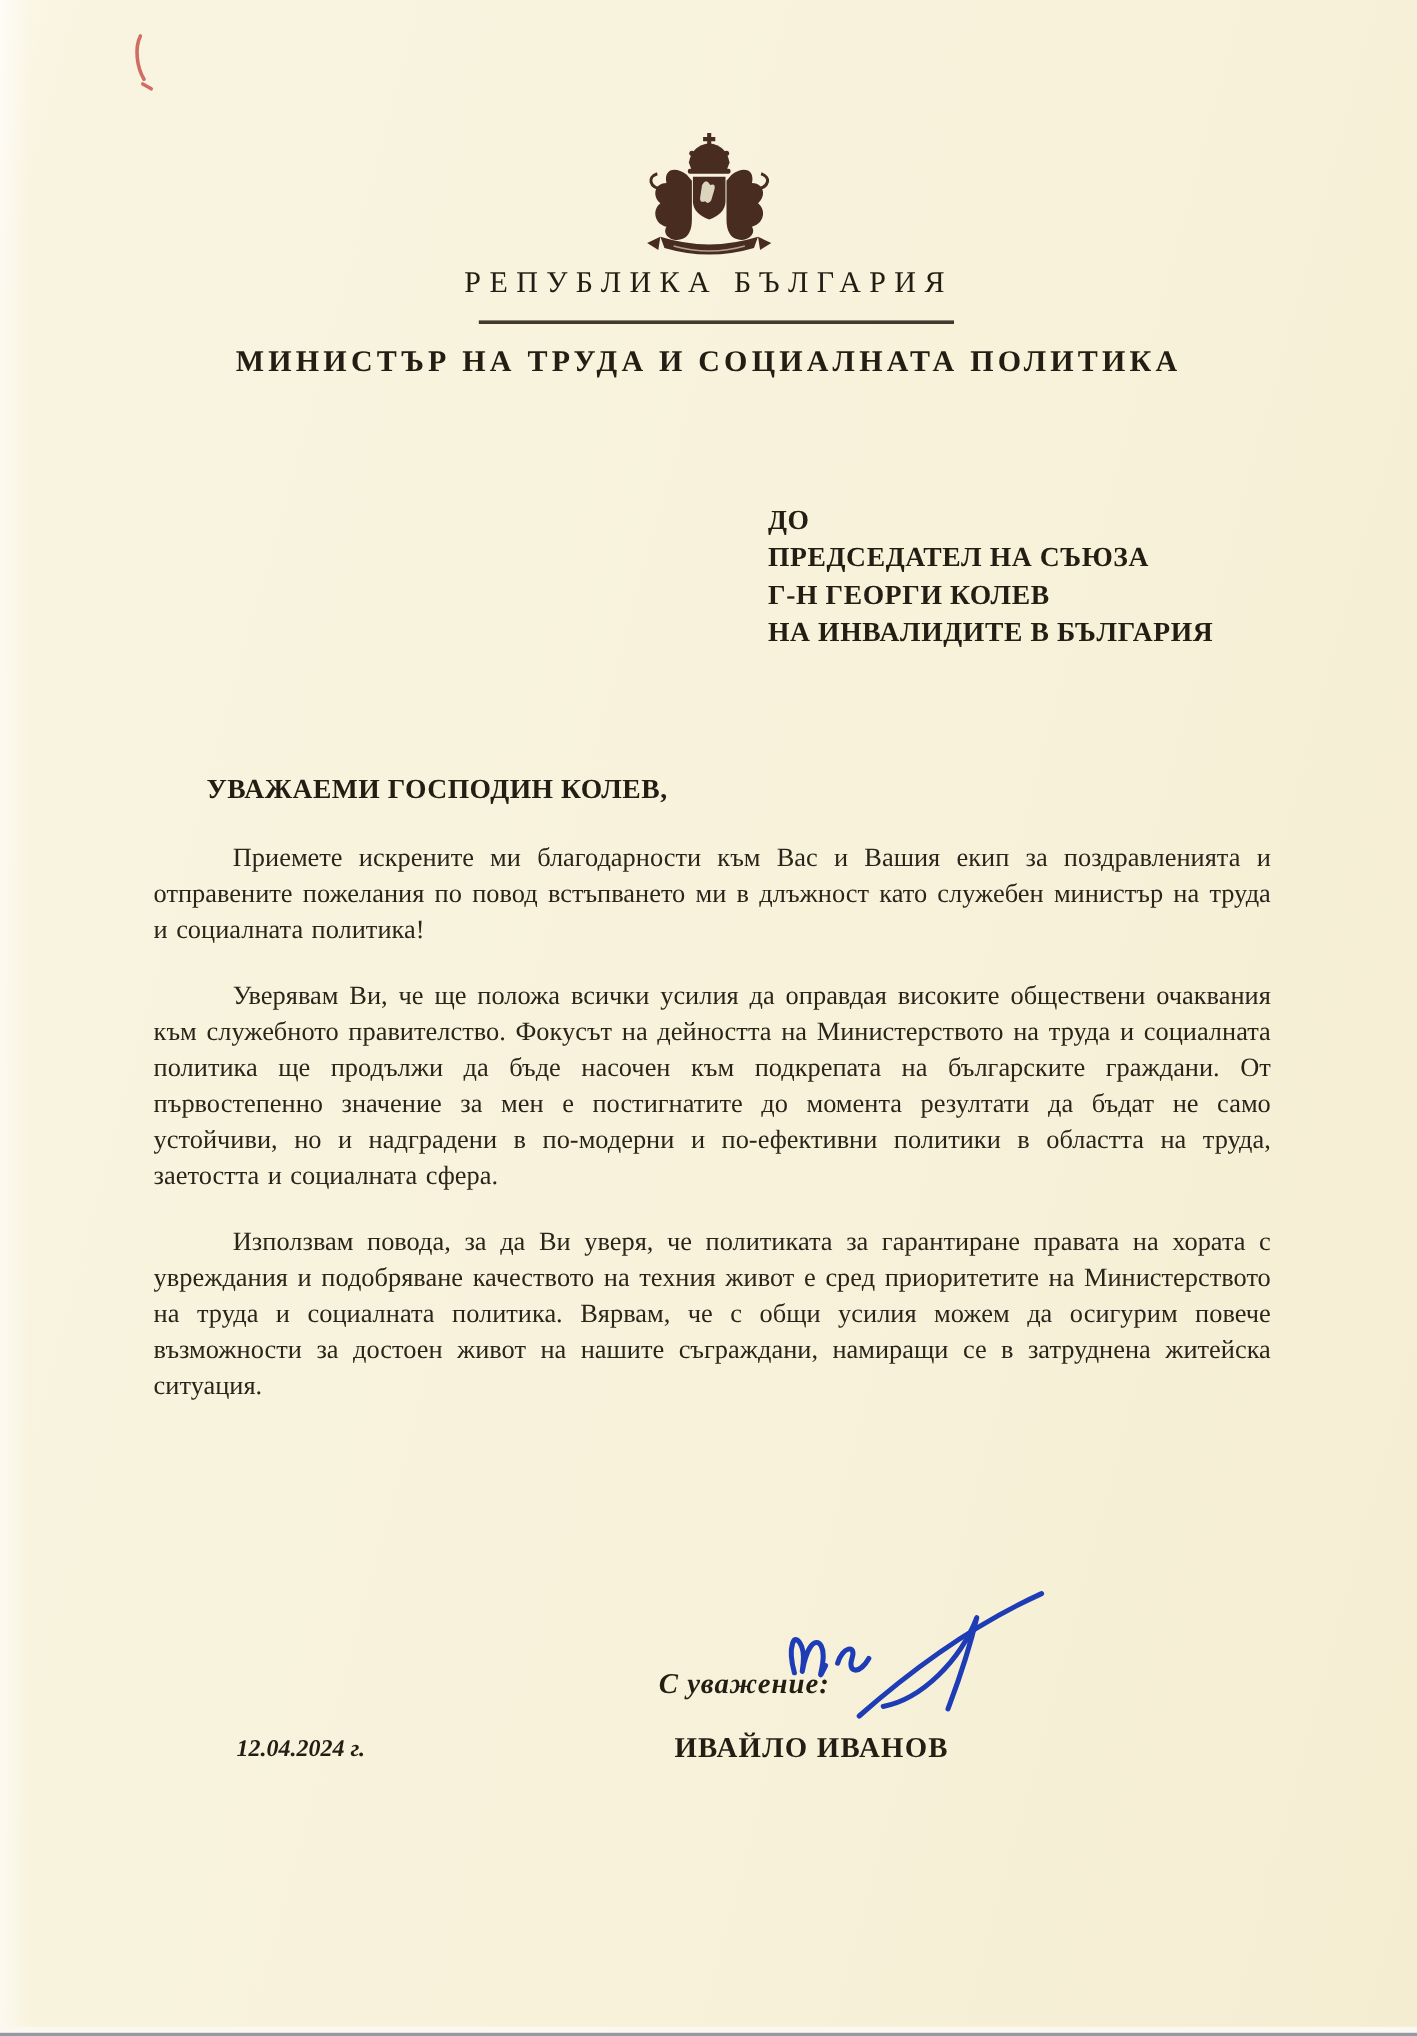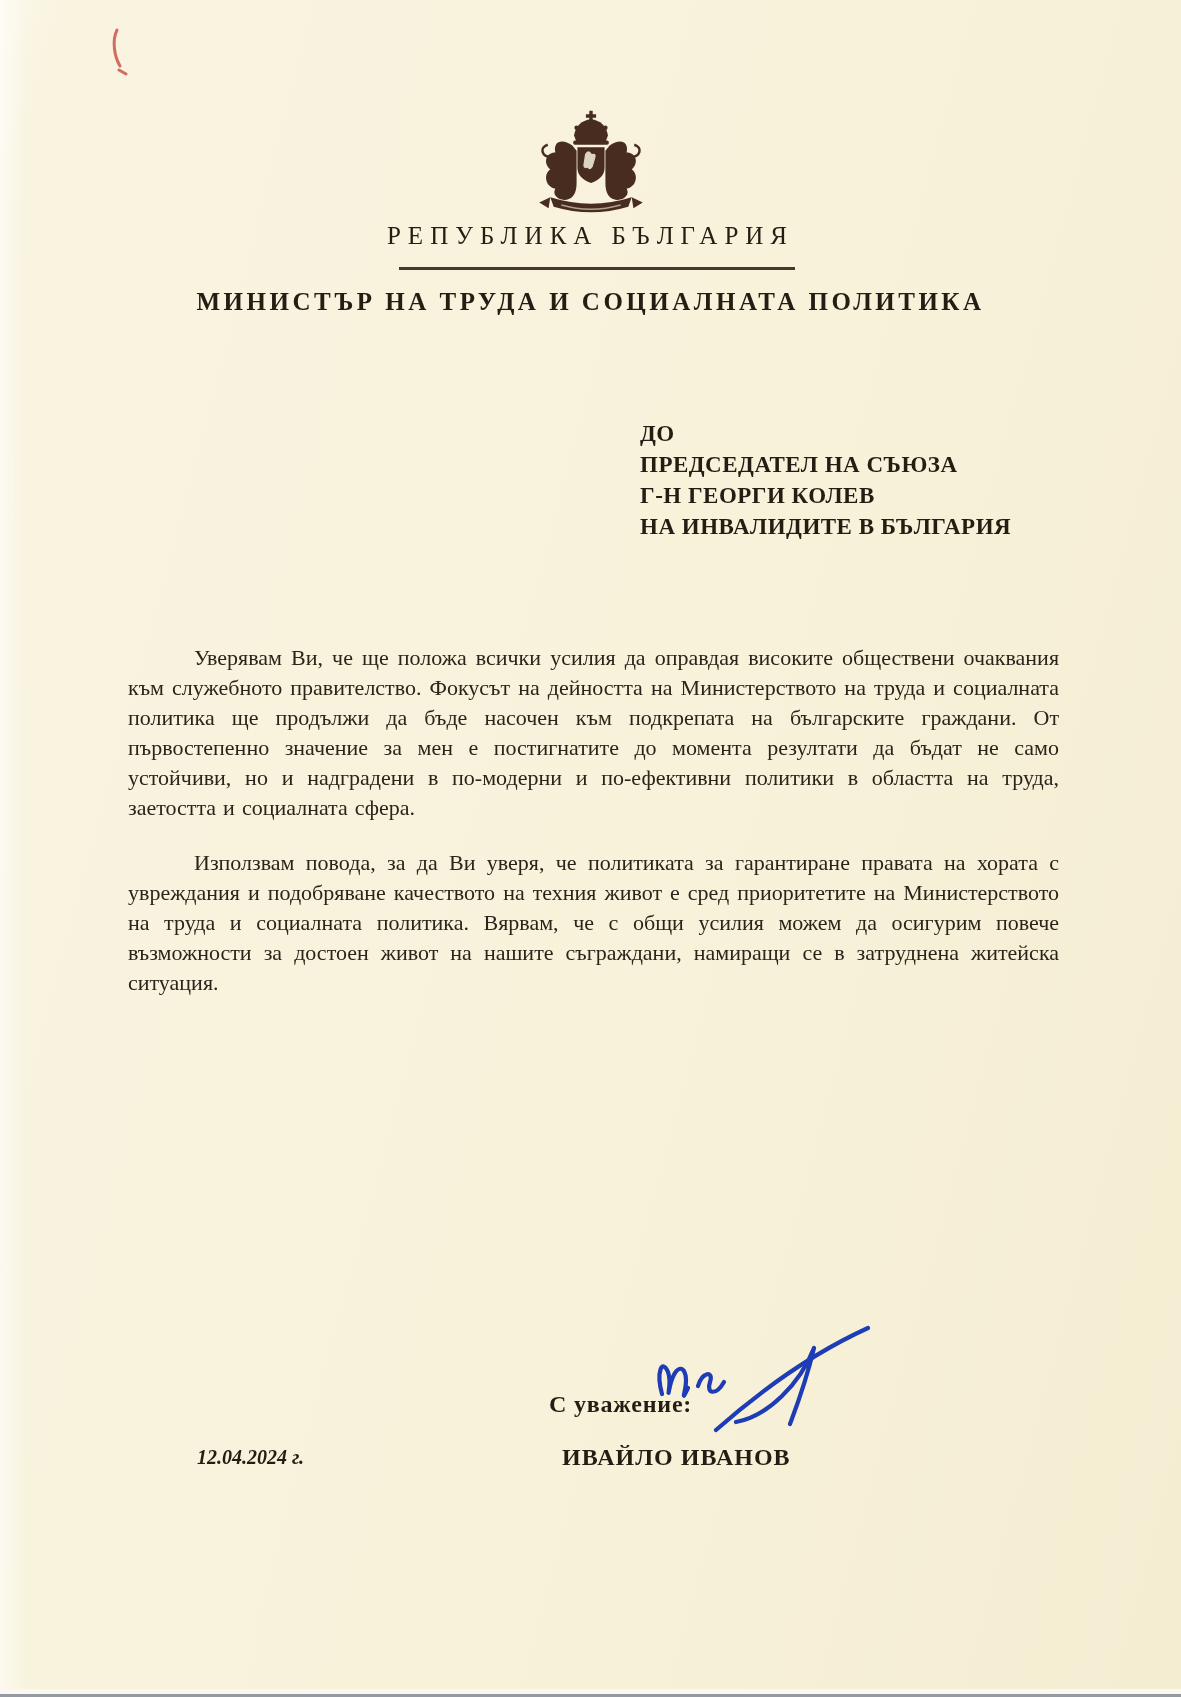--- a/index.html
+++ b/index.html
@@ -46,21 +46,21 @@
   }
   .salutation {
     font-weight:bold; font-size:23px; letter-spacing:.4px;
     margin:0 0 27px 44px; color:#241d14;
   }
   .para { margin:0 0 25px 0; text-indent:66px; text-align:justify; word-spacing:1.5px; }
 
   
   .closing-label {
     position:absolute; top:1391px; left:549px;
-    font-weight:bold; font-size:24px; letter-spacing:.8px;
+    font-weight:bold; font-style:italic; font-size:24px; letter-spacing:.8px;
     color:#241d14;
   }
   .signature { position:absolute; top:1320px; left:646px; }
   .date {
     position:absolute; top:1446px; left:197px;
     font-weight:bold; font-style:italic; font-size:20px; color:#241d14;
   }
   .signer {
     position:absolute; top:1444px; left:562px;
     font-weight:bold; font-size:24px; letter-spacing:1px; color:#241d14;
@@ -112,20 +112,22 @@
   <div class="ministry">МИНИСТЪР НА ТРУДА И СОЦИАЛНАТА ПОЛИТИКА</div>
 
   <div class="recipient">
     <div>ДО</div>
     <div>ПРЕДСЕДАТЕЛ НА СЪЮЗА</div>
     <div>Г-Н ГЕОРГИ КОЛЕВ</div>
     <div>НА ИНВАЛИДИТЕ В БЪЛГАРИЯ</div>
   </div>
 
   <div class="body-text">
+    <div class="salutation">УВАЖАЕМИ ГОСПОДИН КОЛЕВ,</div>
+    <p class="para">Приемете искрените ми благодарности към Вас и Вашия екип за поздравленията и отправените пожелания по повод встъпването ми в длъжност като служебен министър на труда и социалната политика!</p>
     <p class="para">Уверявам Ви, че ще положа всички усилия да оправдая високите обществени очаквания към служебното правителство. Фокусът на дейността на Министерството на труда и социалната политика ще продължи да бъде насочен към подкрепата на българските граждани. От първостепенно значение за мен е постигнатите до момента резултати да бъдат не само устойчиви, но и надградени в по-модерни и по-ефективни политики в областта на труда, заетостта и социалната сфера.</p>
     <p class="para">Използвам повода, за да Ви уверя, че политиката за гарантиране правата на хората с увреждания и подобряване качеството на техния живот е сред приоритетите на Министерството на труда и социалната политика. Вярвам, че с общи усилия можем да осигурим повече възможности за достоен живот на нашите съграждани, намиращи се в затруднена житейска ситуация.</p>
   </div>
 
   <div class="closing-label">С уважение:</div>
 
   <svg class="signature" width="235" height="135" viewBox="0 0 235 135">
     <g stroke="#1d3cb5" stroke-width="4.2" fill="none" stroke-linecap="round" stroke-linejoin="round">
       <path d="M16 74 C10 52 16 38 22 52 C26 62 20 84 24 66 C30 42 40 46 40 60 C40 72 34 84 42 68"></path>
       <path d="M52 66 C56 52 68 50 64 62 C60 74 70 76 78 62"></path>

